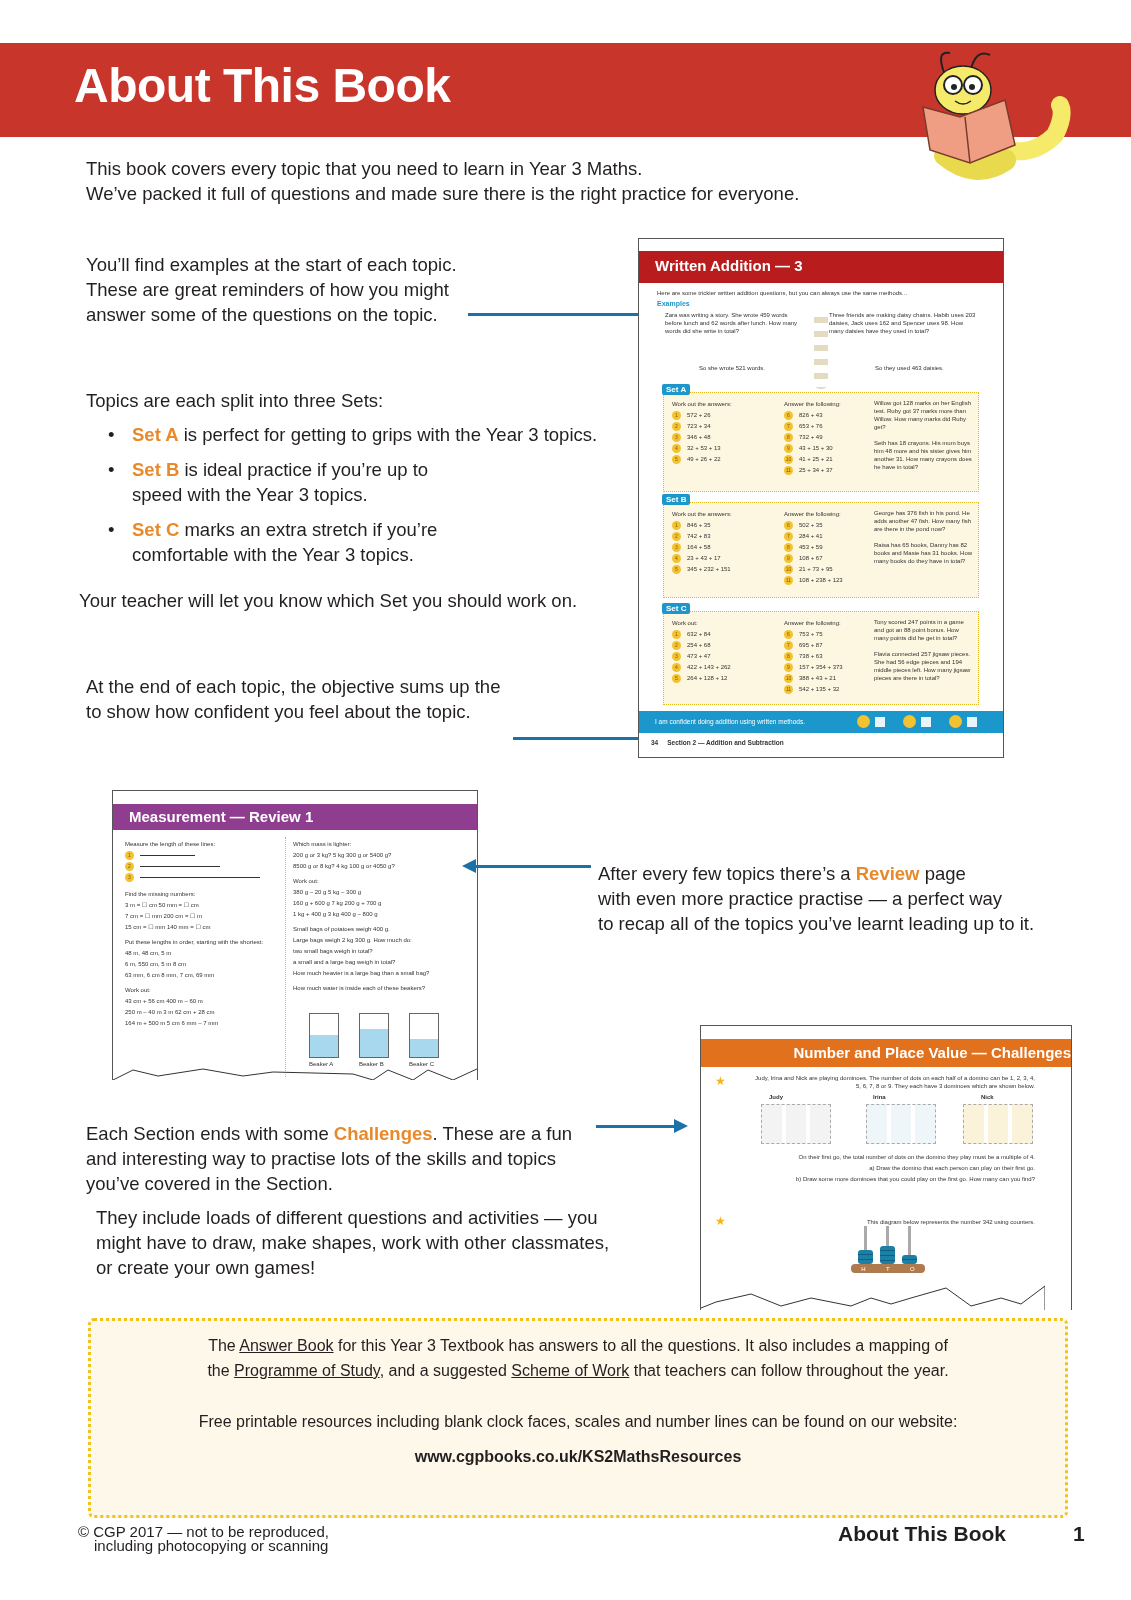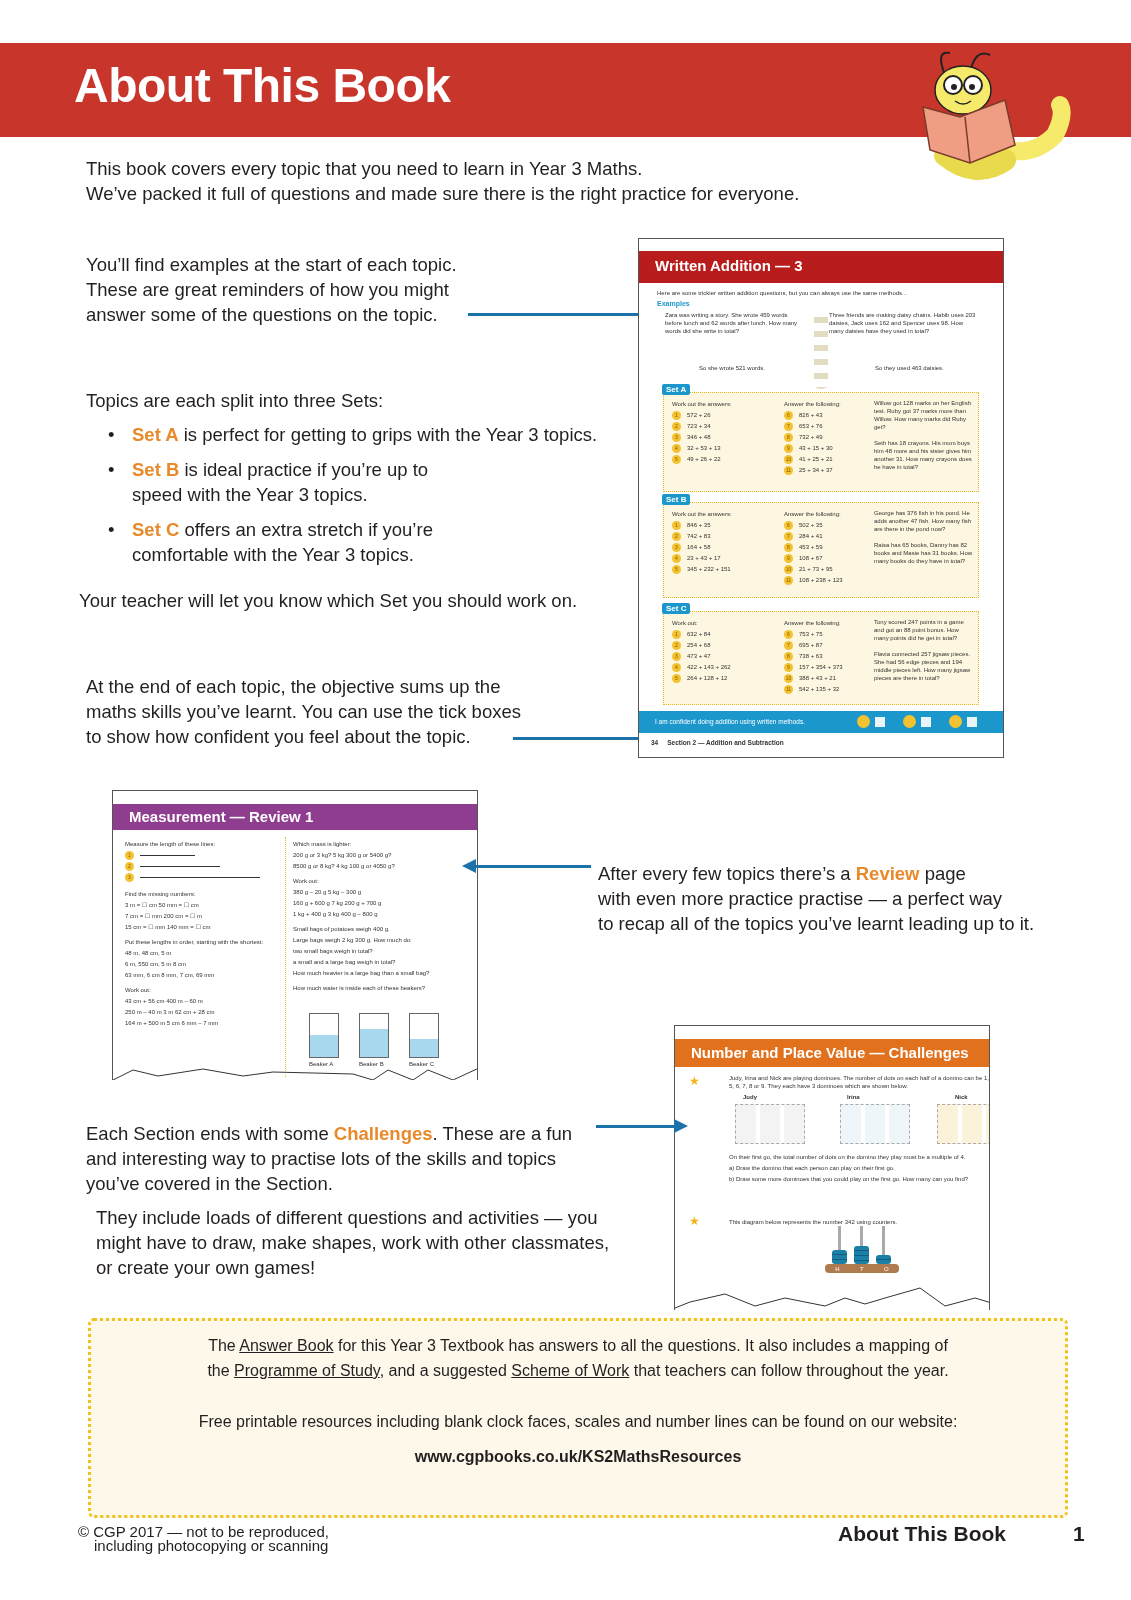--- a/index.html
+++ b/index.html
@@ -39,21 +39,21 @@
   .col { position: absolute; top: 6px; }
   .qnum { display: inline-block; width: 9px; height: 9px; border-radius: 50%; background: #f2c230; color: #8a5a00; font-size: 5px; text-align: center; line-height: 9px; margin-right: 6px; }
   .qrow { font-size: 6px; line-height: 11px; white-space: nowrap; }
   .objective { position: absolute; left: 0; top: 472px; width: 366px; height: 22px; background: #1b97cc; color: #fff; font-size: 6.5px; padding: 7px 0 0 16px; }
   .face { position: absolute; top: 4px; width: 13px; height: 13px; border-radius: 50%; background: #f2c230; }
   .tickbox { position: absolute; top: 6px; width: 10px; height: 10px; background: #e8f3fa; }
   .thumb-foot { position: absolute; left: 12px; top: 500px; font-size: 6.5px; font-weight: bold; }
 
   .t2 { left: 112px; top: 790px; width: 366px; height: 290px; border-bottom: none; }
   .t2 .thumb-header { background: #8e3d8f; margin-top: 13px; height: 26px; padding-top: 4px; }
-  .t3 { left: 674px; top: 1025px; width: 316px; height: 285px; border-bottom: none; }
+  .t3 { left: 700px; top: 1025px; width: 372px; height: 285px; border-bottom: none; text-align: right; }
   .t3 .thumb-header { background: #e2711d; margin-top: 13px; height: 28px; padding-top: 5px; }
 
   .infobox { left: 88px; top: 1318px; width: 980px; height: 200px; background: #fdf8ea; border: 3px dotted #f0c21c; border-radius: 6px; text-align: center; font-family: "Liberation Sans", sans-serif; font-size: 16px; line-height: 25px; padding-top: 12px; }
   .infobox u { text-decoration: underline; }
   .url { font-weight: bold; display: block; margin-top: 10px; }
 
   .copyright { left: 78px; top: 1525px; font-family: "Liberation Sans", sans-serif; font-size: 15px; line-height: 14px; }
   .footer-title { left: 838px; top: 1522px; font-family: "Liberation Sans", sans-serif; font-weight: bold; font-size: 21px; }
   .page-num { left: 1073px; top: 1522px; font-family: "Liberation Sans", sans-serif; font-weight: bold; font-size: 21px; }
 </style>
@@ -86,27 +86,26 @@
   <div>You’ll find examples at the start of each topic.</div>
   <div>These are great reminders of how you might</div>
   <div>answer some of the questions on the topic.</div>
 </div>
 <div class="abs arrow right" style="left:468px;top:313px;width:180px;"></div>
 
 <div class="abs body-text p2">Topics are each split into three Sets:</div>
 <ul class="abs body-text bullets">
   <li><span class="hl">Set A</span><span> is perfect for getting to grips with the Year 3 topics.</span></li>
   <li><span class="hl">Set B</span><span> is ideal practice if you’re up to</span><br><span>speed with the Year 3 topics.</span></li>
-  <li><span class="hl">Set C</span><span> offers an extra stretch if you’re</span><br><span>comfortable with the Year 3 topics.</span></li>
+  <li><span class="hl">Set C</span><span> marks an extra stretch if you’re</span><br><span>comfortable with the Year 3 topics.</span></li>
 </ul>
 <div class="abs body-text p3">Your teacher will let you know which Set you should work on.</div>
 
 <div class="abs body-text p4">
   <div>At the end of each topic, the objective sums up the</div>
-  <div>maths skills you’ve learnt.  You can use the tick boxes</div>
   <div>to show how confident you feel about the topic.</div>
 </div>
 <div class="abs arrow right" style="left:513px;top:737px;width:135px;"></div>
 
 <div class="abs thumb t1">
   <div class="thumb-header">Written Addition — 3</div>
   <div class="tiny" style="position:absolute;left:18px;top:50px;width:330px;">Here are some trickier written addition questions, but you can always use the same methods...</div>
   <div style="position:absolute;left:18px;top:61px;font-size:7px;font-weight:bold;color:#1b97cc;">Examples</div>
   <div class="tiny" style="position:absolute;left:26px;top:72px;width:140px;">Zara was writing a story.  She wrote 459 words before lunch and 62 words after lunch. How many words did she write in total?</div>
   <div class="tiny" style="position:absolute;left:60px;top:125px;">So she wrote 521 words.</div>

